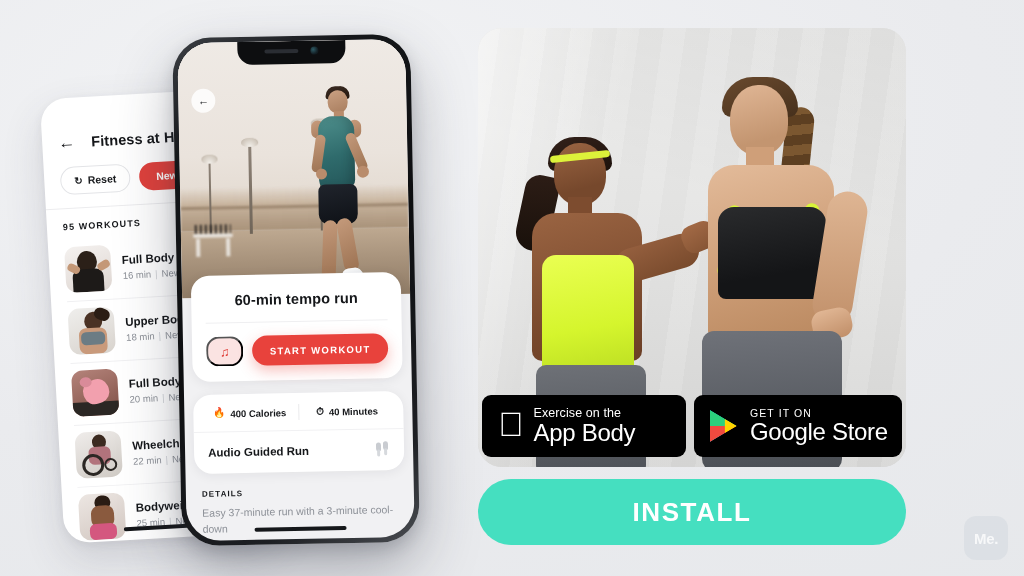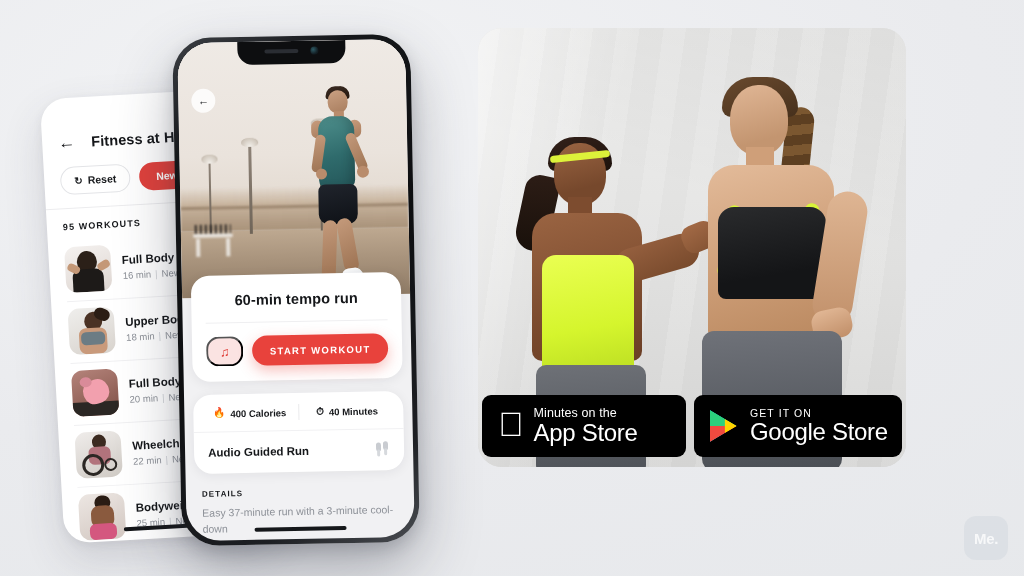--- a/index.html
+++ b/index.html
@@ -523,37 +523,38 @@
         <div class="bra"></div>
       <div class="armR"></div>
         <div class="handOnHip"></div>
         <div class="pants"></div>
     </div>
 
     <div class="badges">
       <a class="store-badge badge-apple">
         <span class="apple-glyph"></span>
         <span class="badge-lines">
-          <span class="badge-small">Minutes on the</span>
-          <span class="badge-big">App Store</span>
+          <span class="badge-small">Exercise on the</span>
+          <span class="badge-big">App Body</span>
         </span>
       </a>
 
       <a class="store-badge badge-google">
         <span class="play-glyph">
           <span class="pg-tri pg-blue"></span>
           <span class="pg-tri pg-green"></span>
           <span class="pg-tri pg-red"></span>
           <span class="pg-tri pg-yellow"></span>
         </span>
         <span class="badge-lines">
           <span class="badge-small caps">GET IT ON</span>
           <span class="badge-big">Google Store</span>
         </span>
       </a>
     </div>
   </div>
 
+  <button class="install-btn">INSTALL</button>
 
   <div class="watermark">
     <span>Me.</span>
   </div>
 </div>
 
 </body></html>

